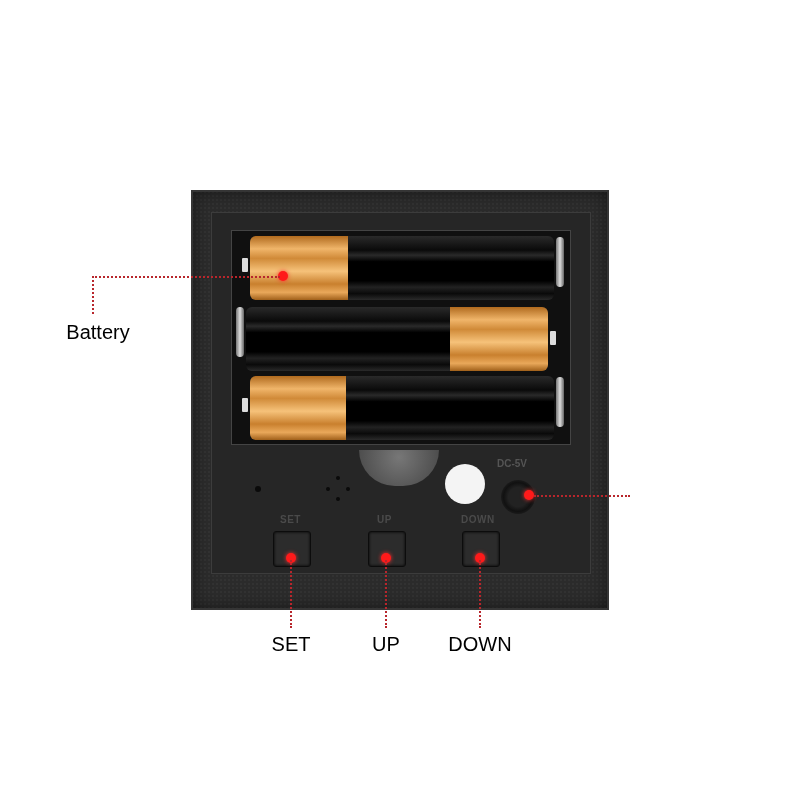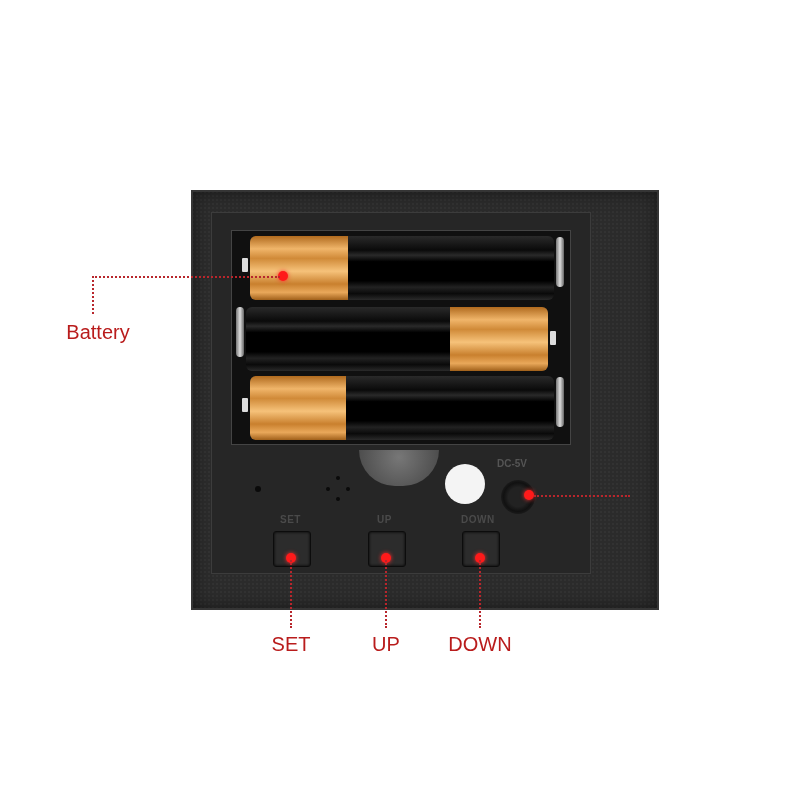--- a/index.html
+++ b/index.html
@@ -1,17 +1,17 @@
 <!DOCTYPE html>
 <html><head>
 <meta charset="utf-8">
 <style>
   html,body{margin:0;padding:0;background:#fff;}
   body{width:800px;height:800px;position:relative;overflow:hidden;font-family:"Liberation Sans",sans-serif;}
-  .device{position:absolute;left:191px;top:190px;width:468px;height:420px;background:#2b2b2b;
+  .device{position:absolute;left:191px;top:190px;width:418px;height:420px;background:#2b2b2b;
     box-shadow:inset 0 0 0 1px #1a1a1a, inset 0 0 18px rgba(0,0,0,.6);
     background-image:radial-gradient(rgba(255,255,255,.03) 1px, transparent 1px);background-size:4px 4px;}
   .inner-frame{position:absolute;left:20px;top:22px;width:378px;height:360px;border:1px solid #3c3c3c;background:#262626;}
   .bevel{position:absolute;left:0;top:0;right:0;bottom:0;border:2px solid #353535;}
   .compartment{position:absolute;left:40px;top:40px;width:338px;height:213px;background:#101010;border:1px solid #444;}
   .battery{position:absolute;height:64px;border-radius:6px;overflow:hidden;
     background:linear-gradient(to bottom,#2a2a2a 0%,#0a0a0a 22%,#2a2a2a 30%,#000 40%,#000 70%,#222 80%,#0a0a0a 90%,#2a2a2a 100%);}
   .cap{position:absolute;top:0;bottom:0;
     background:linear-gradient(to bottom,#b06a1e 0%,#f0b56a 20%,#d08a38 35%,#f6c27a 55%,#c9802e 75%,#e9a85a 88%,#a0601a 100%);}
   .terminal{position:absolute;width:6px;height:14px;background:#ddd;border-radius:1px;}
@@ -20,21 +20,21 @@
   .light{position:absolute;left:254px;top:274px;width:40px;height:40px;border-radius:50%;background:#f4f4f4;}
   .dot{position:absolute;width:6px;height:6px;border-radius:50%;background:#0a0a0a;}
   .mic{position:absolute;width:4px;height:4px;border-radius:50%;background:#0a0a0a;}
   .jack{position:absolute;left:310px;top:290px;width:34px;height:34px;border-radius:50%;background:radial-gradient(circle,#222 40%,#111 60%,#333 100%);}
   .jack-label{position:absolute;left:306px;top:268px;font-size:10px;color:#555;font-weight:bold;}
   .btn-label{position:absolute;font-size:10px;color:#4a4a4a;font-weight:bold;letter-spacing:.5px;}
   .hw-btn{position:absolute;width:36px;height:34px;border:1px solid #0c0c0c;border-radius:3px;background:#2c2c2c;box-shadow:inset 0 0 3px #000;}
   .red-dot{position:absolute;width:10px;height:10px;border-radius:50%;background:#ff1a1a;box-shadow:0 0 4px #ff3030;}
   .leader-h{position:absolute;height:0;border-top:2px dotted #b8262c;}
   .leader-v{position:absolute;width:0;border-left:2px dotted #b8262c;}
-  .label{position:absolute;color:#b91c1c;font-size:20px;line-height:20px;text-align:center;white-space:nowrap;}
+  .label{position:absolute;color:#000000;font-size:20px;line-height:20px;text-align:center;white-space:nowrap;}
 </style>
 </head>
 <body>
 
 <div class="device">
   <div class="bevel"></div>
   <div class="inner-frame"></div>
 
   <div class="compartment">
     <div class="spring" style="left:324px;top:6px;"></div>

